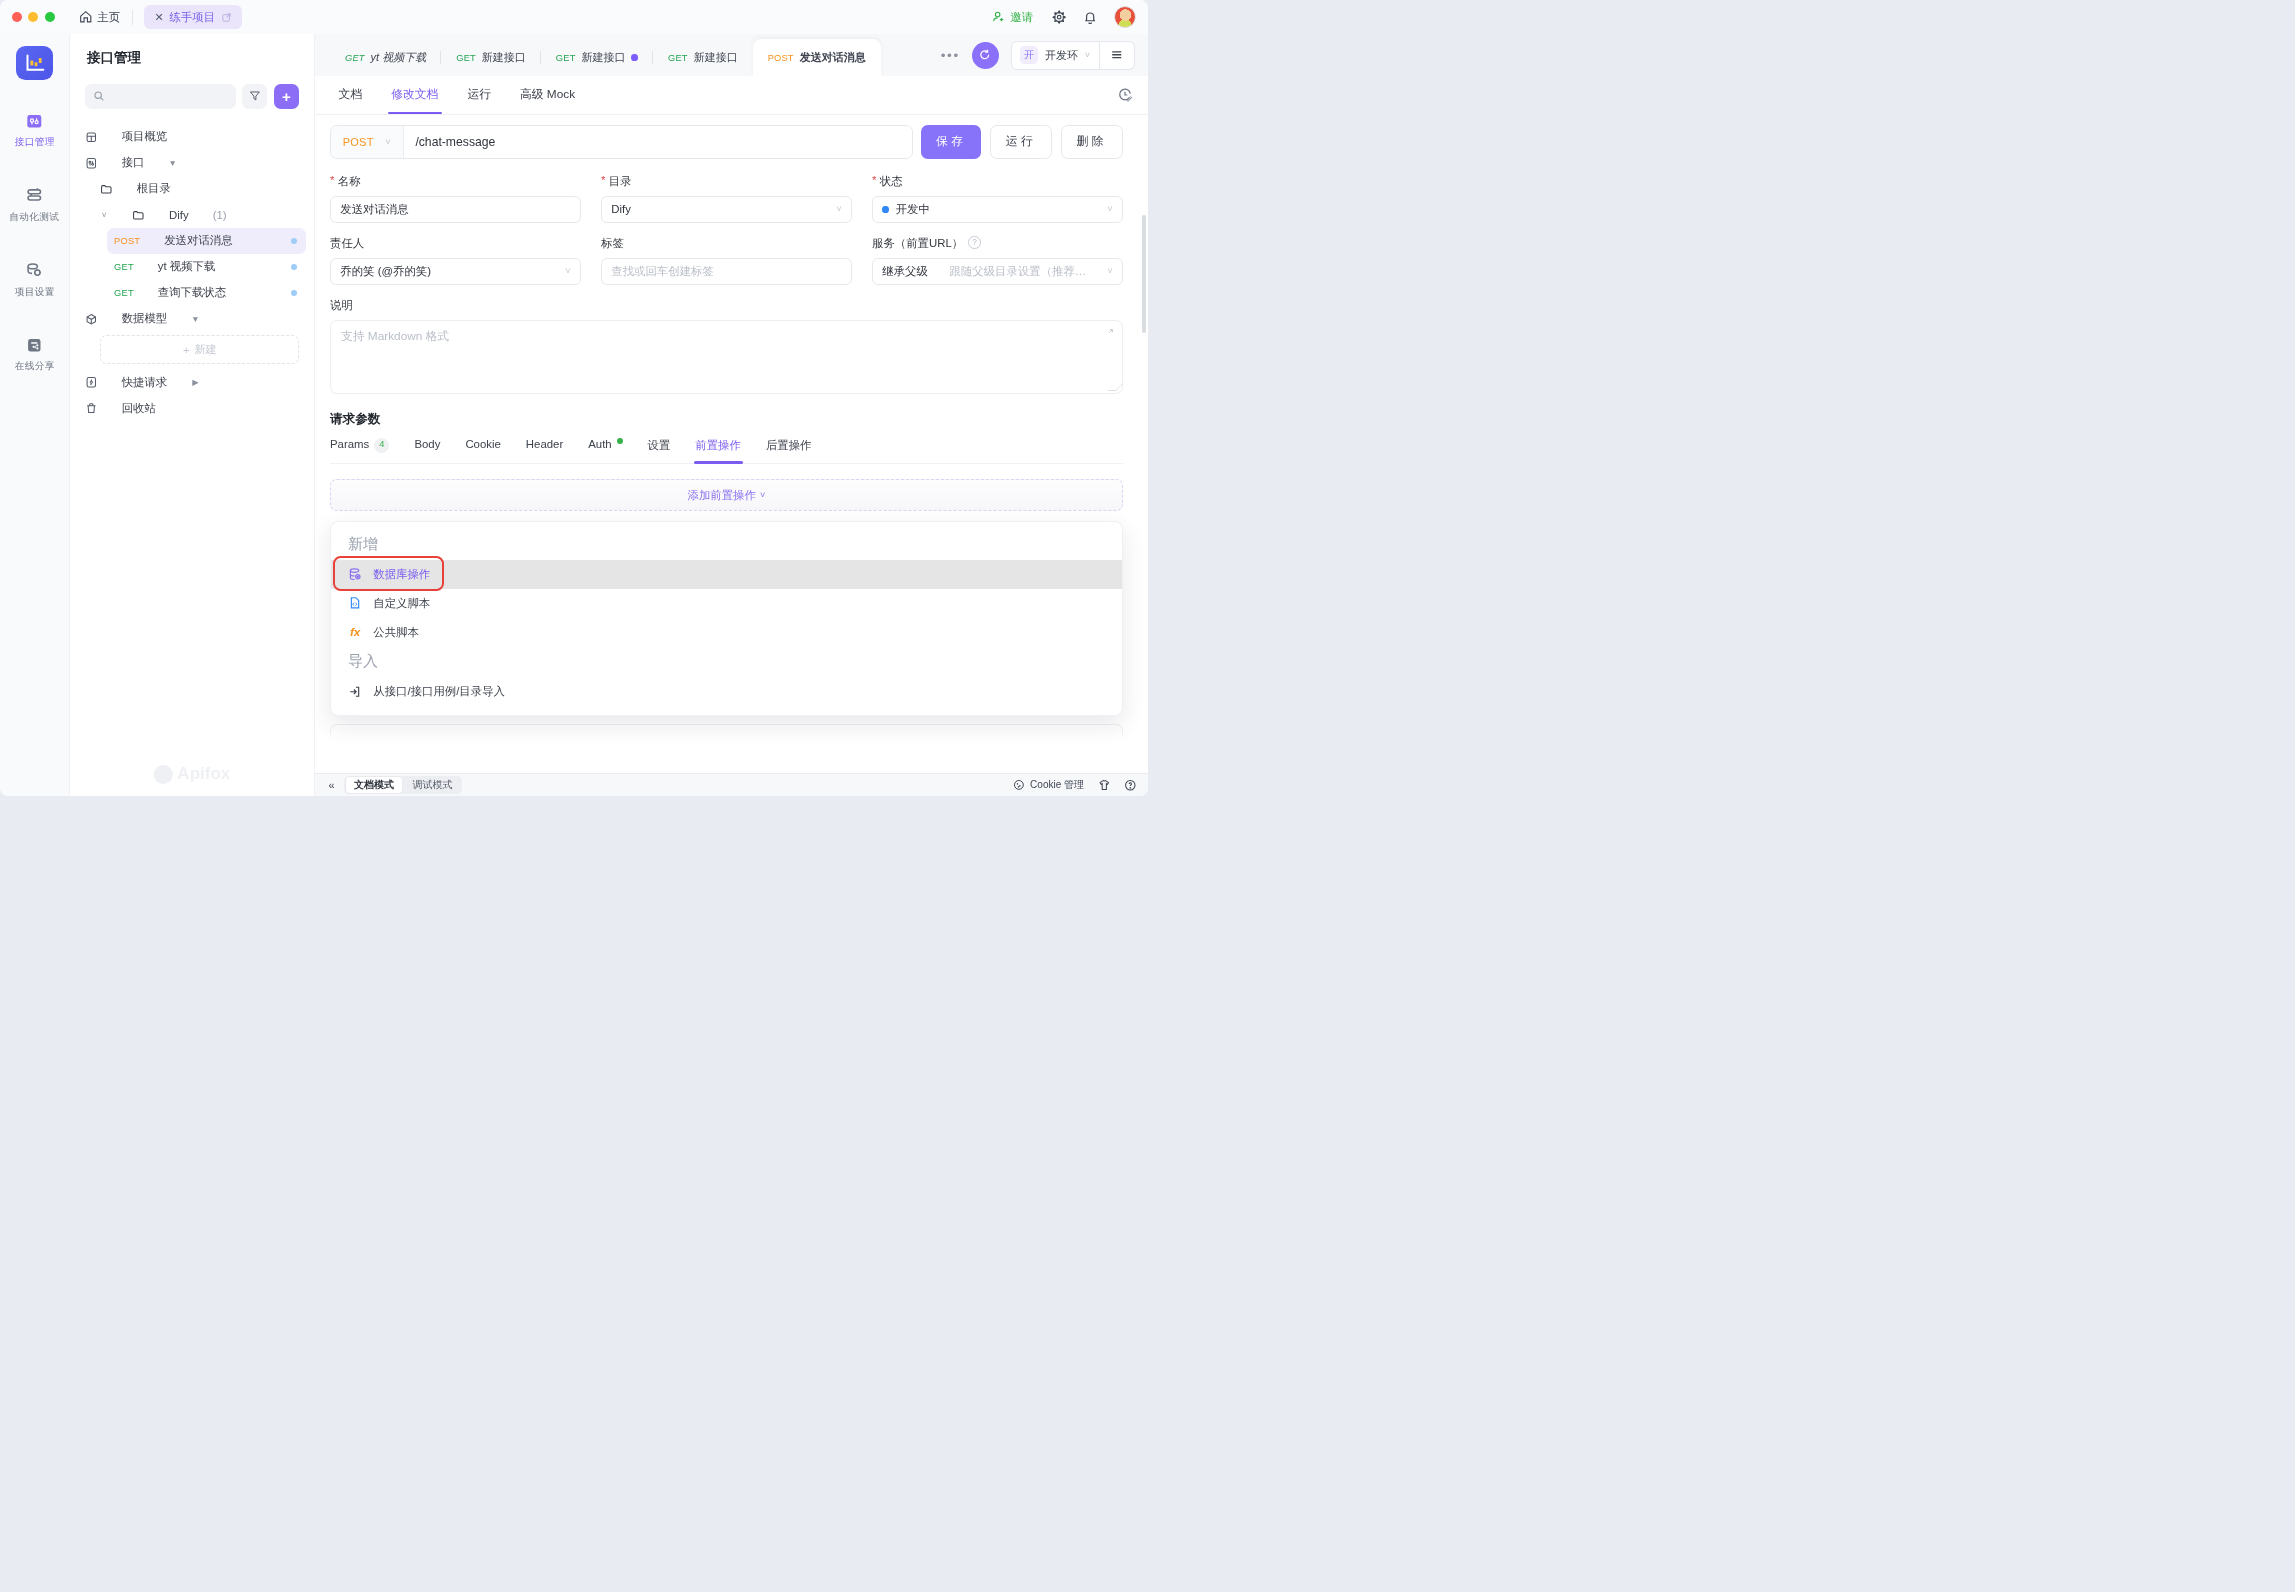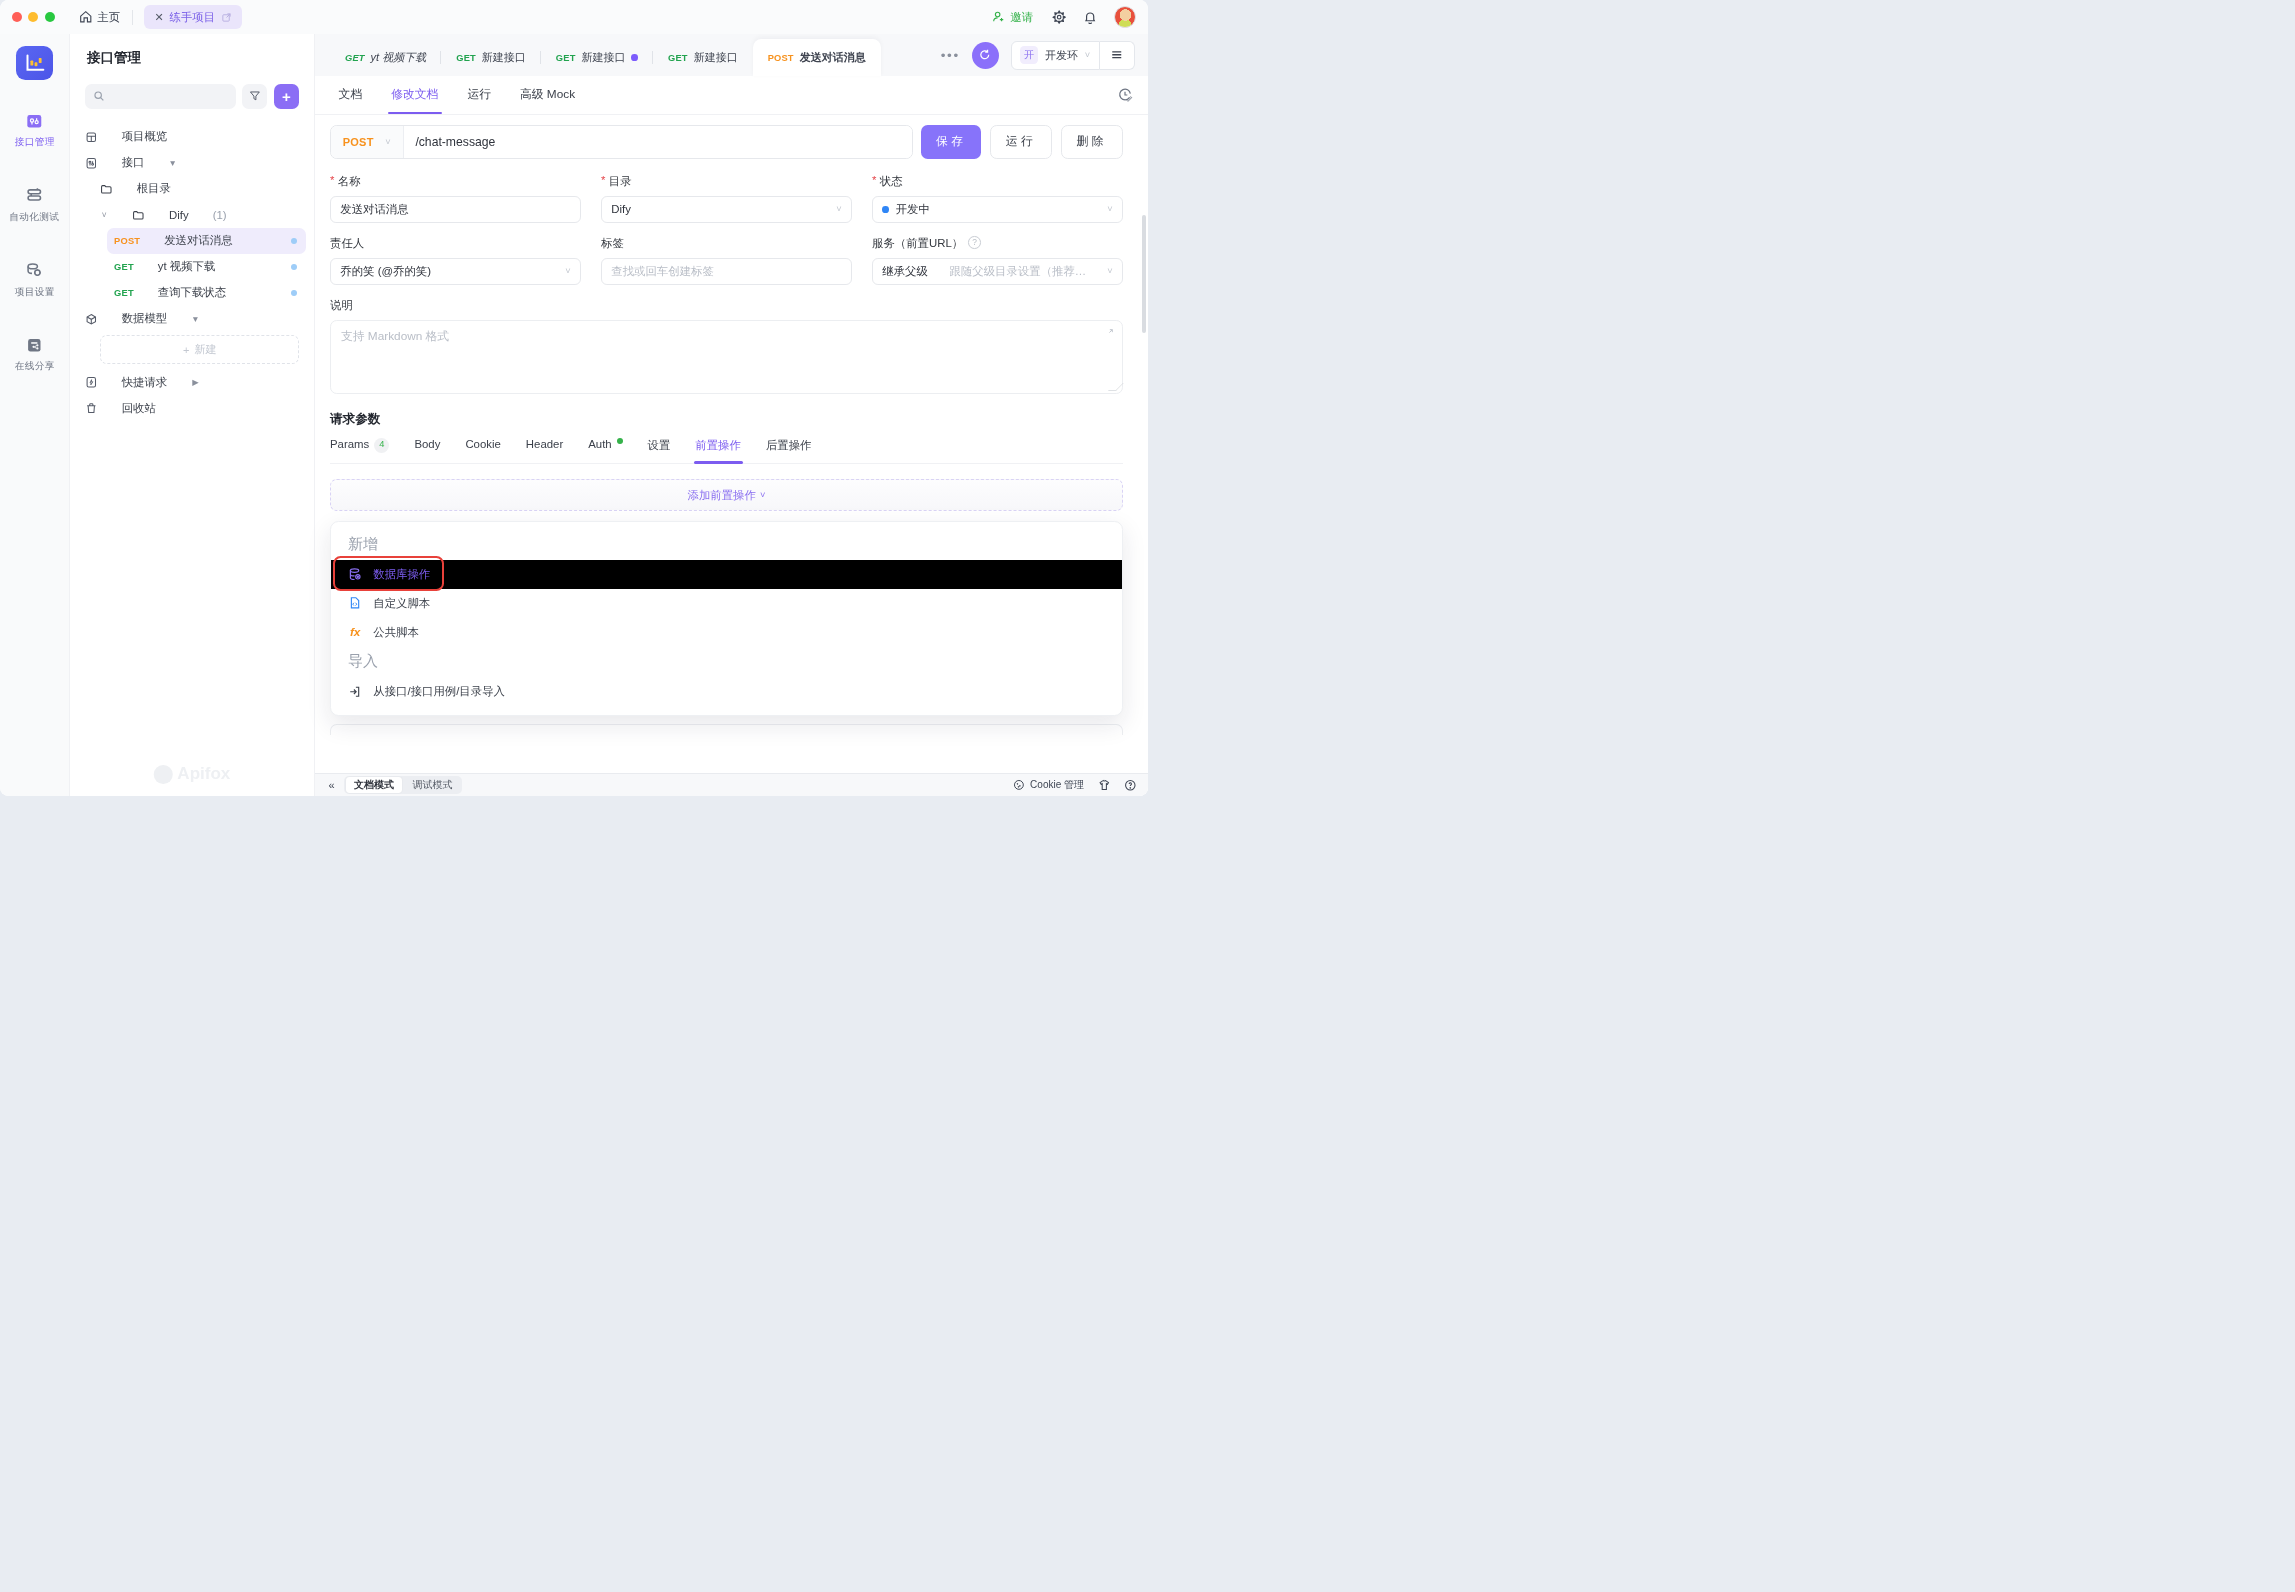--- a/index.html
+++ b/index.html
@@ -40,21 +40,21 @@
   .sb-search-row { display:flex; gap:6.7px; padding:5px 15px 11.8px; align-items:center; }
   .sb-search { flex:1; height:25px; background:#f2f3f6; border-radius:6.7px; display:flex; align-items:center; padding:0 7.6px; color:#9aa1ad; }
   .sb-search input { border:none; background:transparent; outline:none; width:100%; margin-left:5px; font-size:11px; }
   .sb-iconbtn { width:25px; height:25px; background:#f2f3f6; border-radius:6.7px; display:flex; align-items:center; justify-content:center; color:#555b68; }
   .sb-plus { width:25px; height:25px; background:#8b6ef5; border-radius:6.7px; display:flex; align-items:center; justify-content:center; color:#fff; font-size:15px; font-weight:bold; }
   .tree { padding:3.4px 8.4px; font-size:11.4px; color:#3c414b; }
   .tree-row { display:flex; align-items:center; gap:24px; height:26px; padding:0 6.7px; border-radius:6.7px; position:relative; }
   .tree-row .caret { color:#8a909c; font-size:8.4px; width:8.4px; text-align:center; }
   .tree-ic { color:#555b68; display:flex; }
   .indent1{margin-left:15px}.indent2{margin-left:29px}
-  .method { font-weight:bold; font-size:9.3px; letter-spacing:0.2px; }
+  .method { font-weight:normal; font-size:9.3px; letter-spacing:0.2px; }
   .m-get{color:#22a34f}.m-post{color:#f7921e}
   .tree-row.selected { background:#efecfc; }
   .blue-dot { width:5.9px; height:5.9px; border-radius:50%; background:#9ecdf8; position:absolute; right:8.4px; top:10px; }
   .count { color:#9aa1ad; }
   .dashed-new { margin:3.4px 6.7px 5px 22px; height:29px; border:0.8px dashed #e0e3e9; border-radius:6.7px; display:flex; align-items:center; justify-content:center; color:#c3c8d1; gap:5px; font-size:11px; }
   .watermark { position:absolute; bottom:11.8px; left:50%; transform:translateX(-50%); display:flex; align-items:center; gap:5px; color:#eef0f3; font-size:17px; font-weight:bold; }
   .wm-blob { width:18.6px; height:18.6px; border-radius:50%; background:#eef0f3; }
 
   
   .main { flex:1; display:flex; flex-direction:column; min-width:0; background:#fff; position:relative; border-left:0.8px solid #f0f1f4; }
@@ -114,21 +114,21 @@
   .ptab.active { color:#7c5cf0; }
   .ptab.active::after { content:""; position:absolute; left:-1.7px; right:-1.7px; bottom:-0.8px; height:2.5px; background:#7c5cf0; border-radius:1.7px; }
   .badge-4 { background:#f0f1f3; color:#35b24a; font-size:9.3px; border-radius:7.6px; padding:0.8px 5px; }
   .green-dot { width:5.9px; height:5.9px; border-radius:50%; background:#35b24a; }
 
   .add-op { height:32px; border:0.8px dashed #d9d3f5; border-radius:6.7px; background:linear-gradient(#fdfdfe,#f7f7fa); display:flex; align-items:center; justify-content:center; gap:4.2px; color:#8a6ff0; font-size:11.4px; margin-bottom:10px; }
 
   .dropdown { border:0.8px solid #eef0f3; border-radius:8.4px; background:#fff; box-shadow:0 8.4px 25px rgba(25,30,55,.10); padding:6.7px 0 8.4px; position:relative; z-index:5; }
   .dd-section { color:#9aa1ad; font-size:15px; padding:5.9px 17px; }
   .dd-item { display:flex; align-items:center; gap:11px; height:29px; padding:0 17px; font-size:11.4px; color:#3c414b; position:relative; }
-  .dd-item.hl { background:#000000; color:#7c5cf0; }
+  .dd-item.hl { background:#e5e5e5; color:#7c5cf0; }
   .red-box { position:absolute; left:1.7px; top:-3.4px; width:111px; height:35px; border:2.5px solid #e8413a; border-radius:7.6px; pointer-events:none; }
   .dd-ic { width:14.3px; display:flex; justify-content:center; }
   .fx { color:#f7921e; font-style:italic; font-weight:bold; font-size:11.8px; }
 
   .partial-box { height:11px; border:0.8px solid #eceef1; border-bottom:none; border-radius:6.7px 6.7px 0 0; margin-top:8.4px; background:#fff; }
 
   
   .footer { height:23px; background:#f7f8fa; border-top:0.8px solid #e9ebef; display:flex; align-items:center; padding:0 11.8px 0 13.5px; font-size:10px; color:#3f4654; flex:0 0 auto; }
   .collapse { font-size:11px; color:#3f4654; margin-right:10px; letter-spacing:-0.8px; }
   .seg { background:#eceef2; border-radius:5px; display:flex; padding:1.7px; gap:1.7px; }

